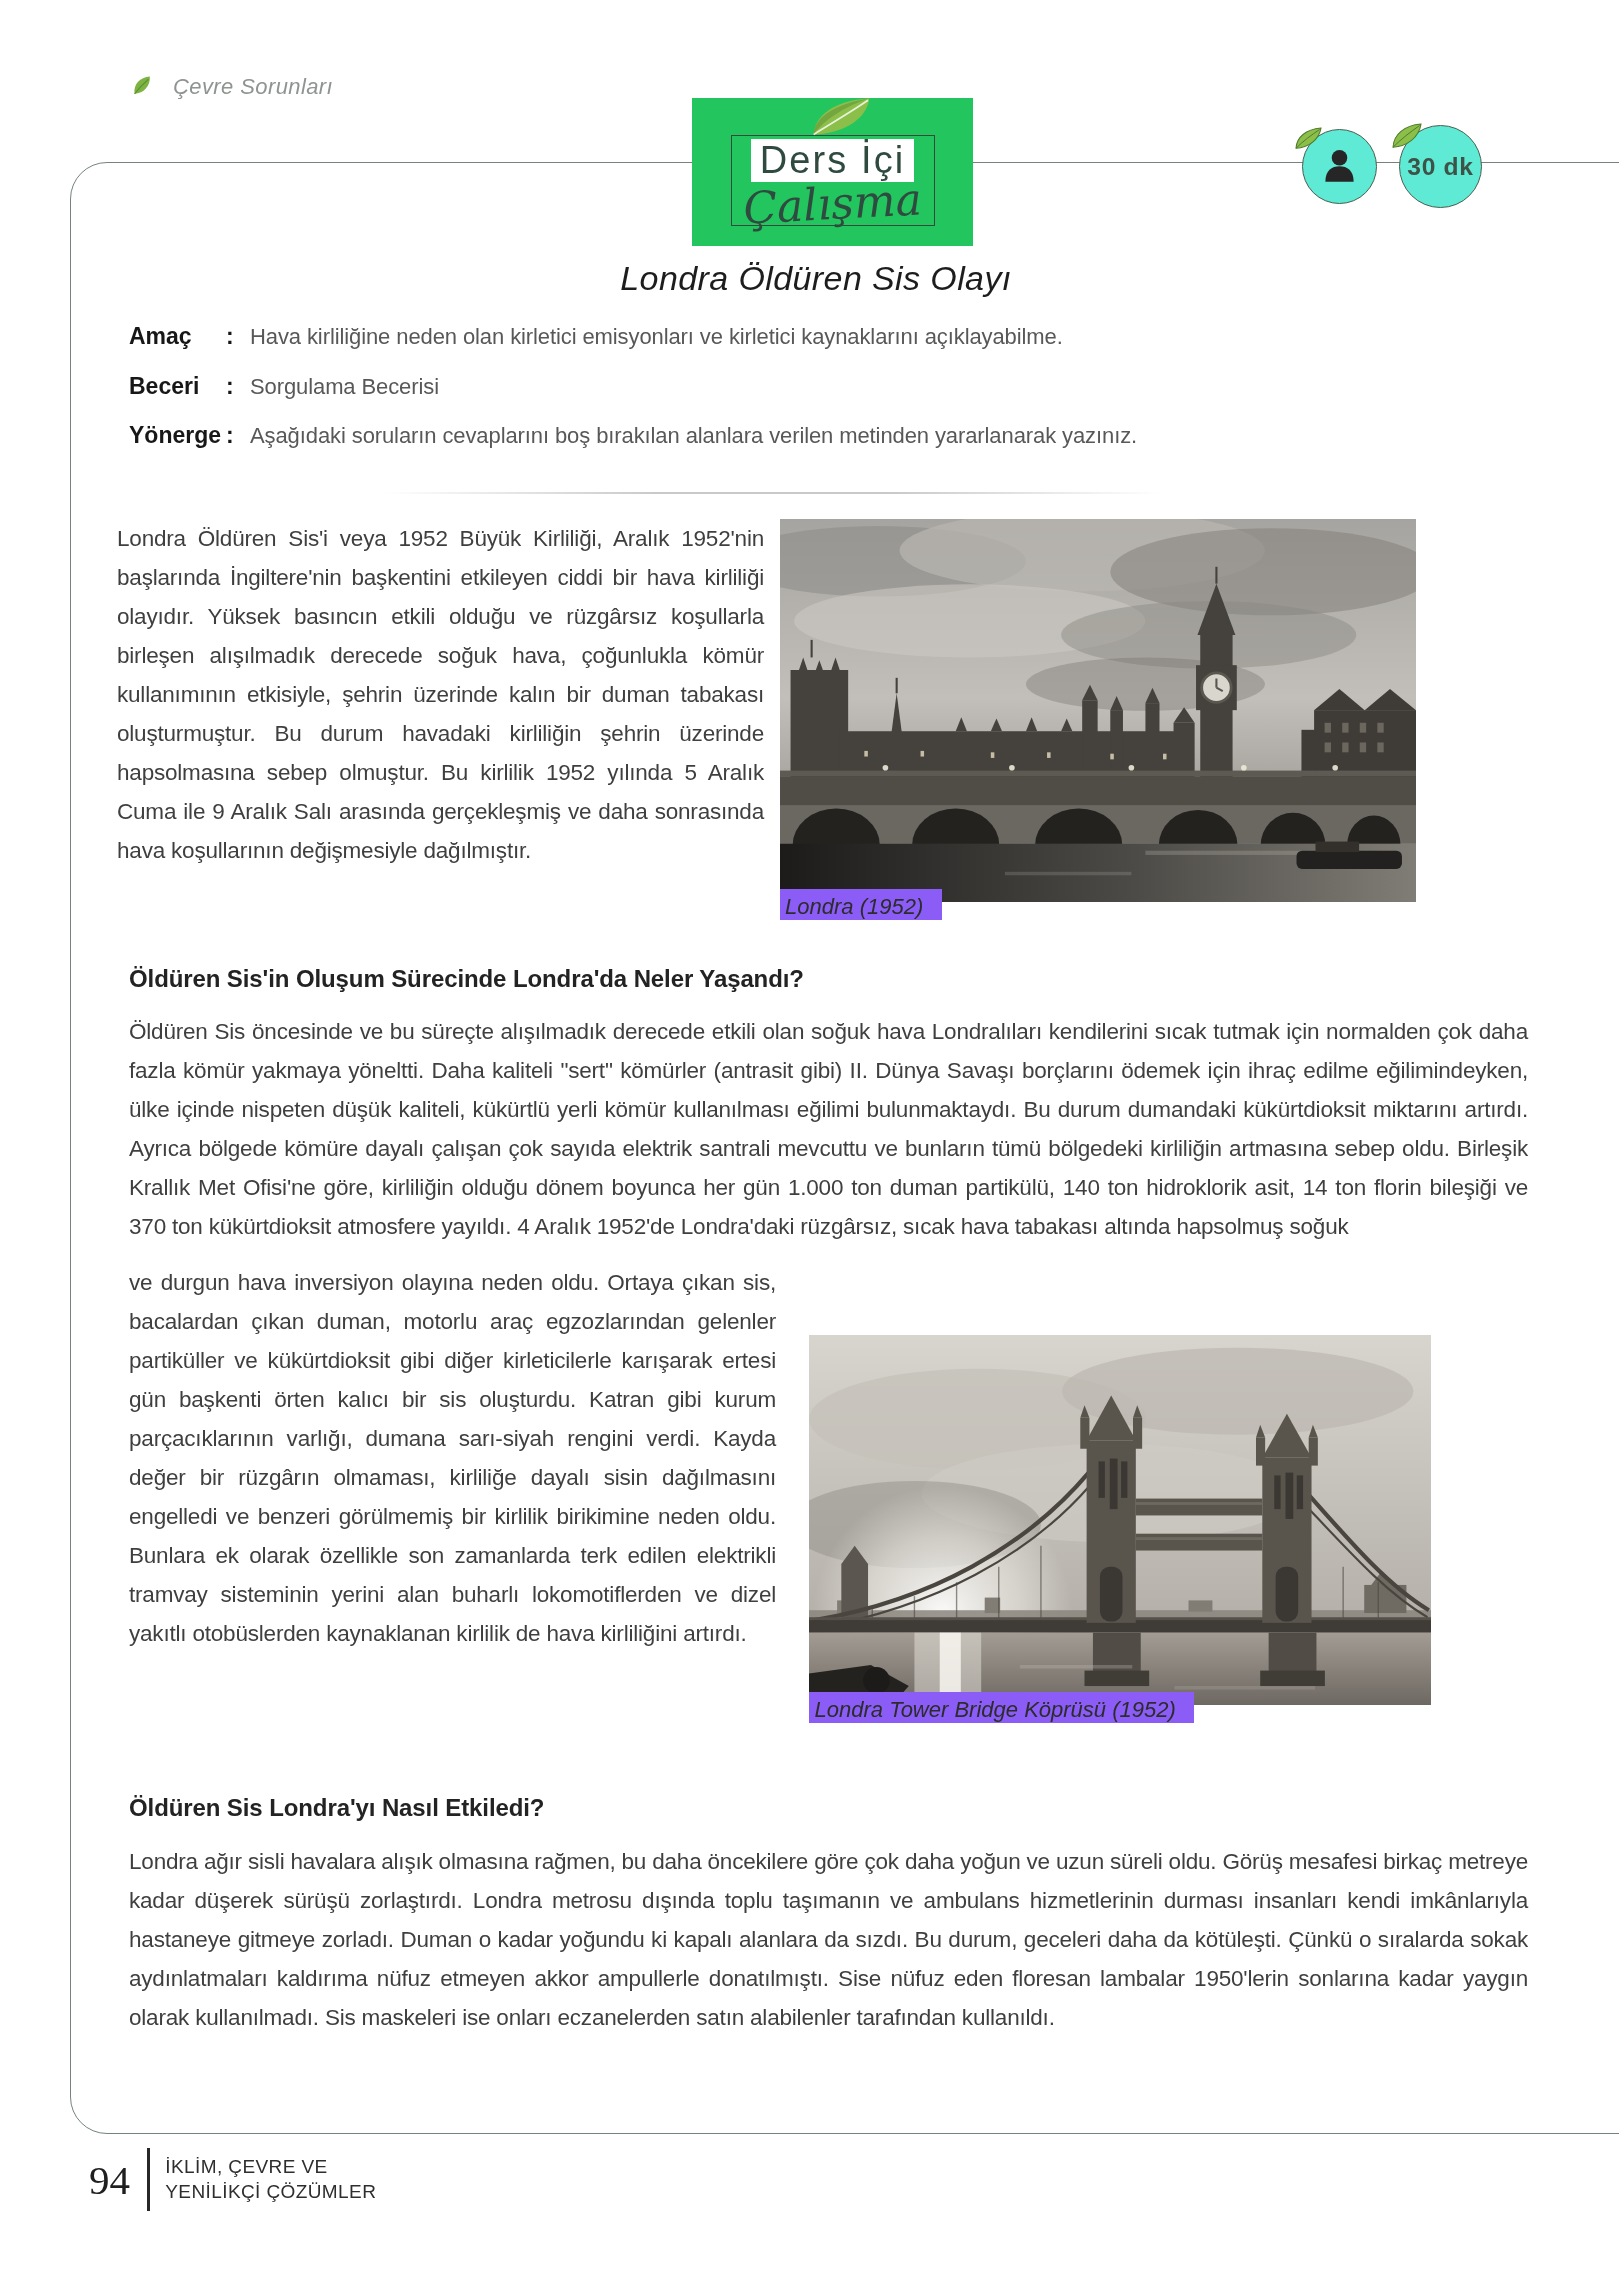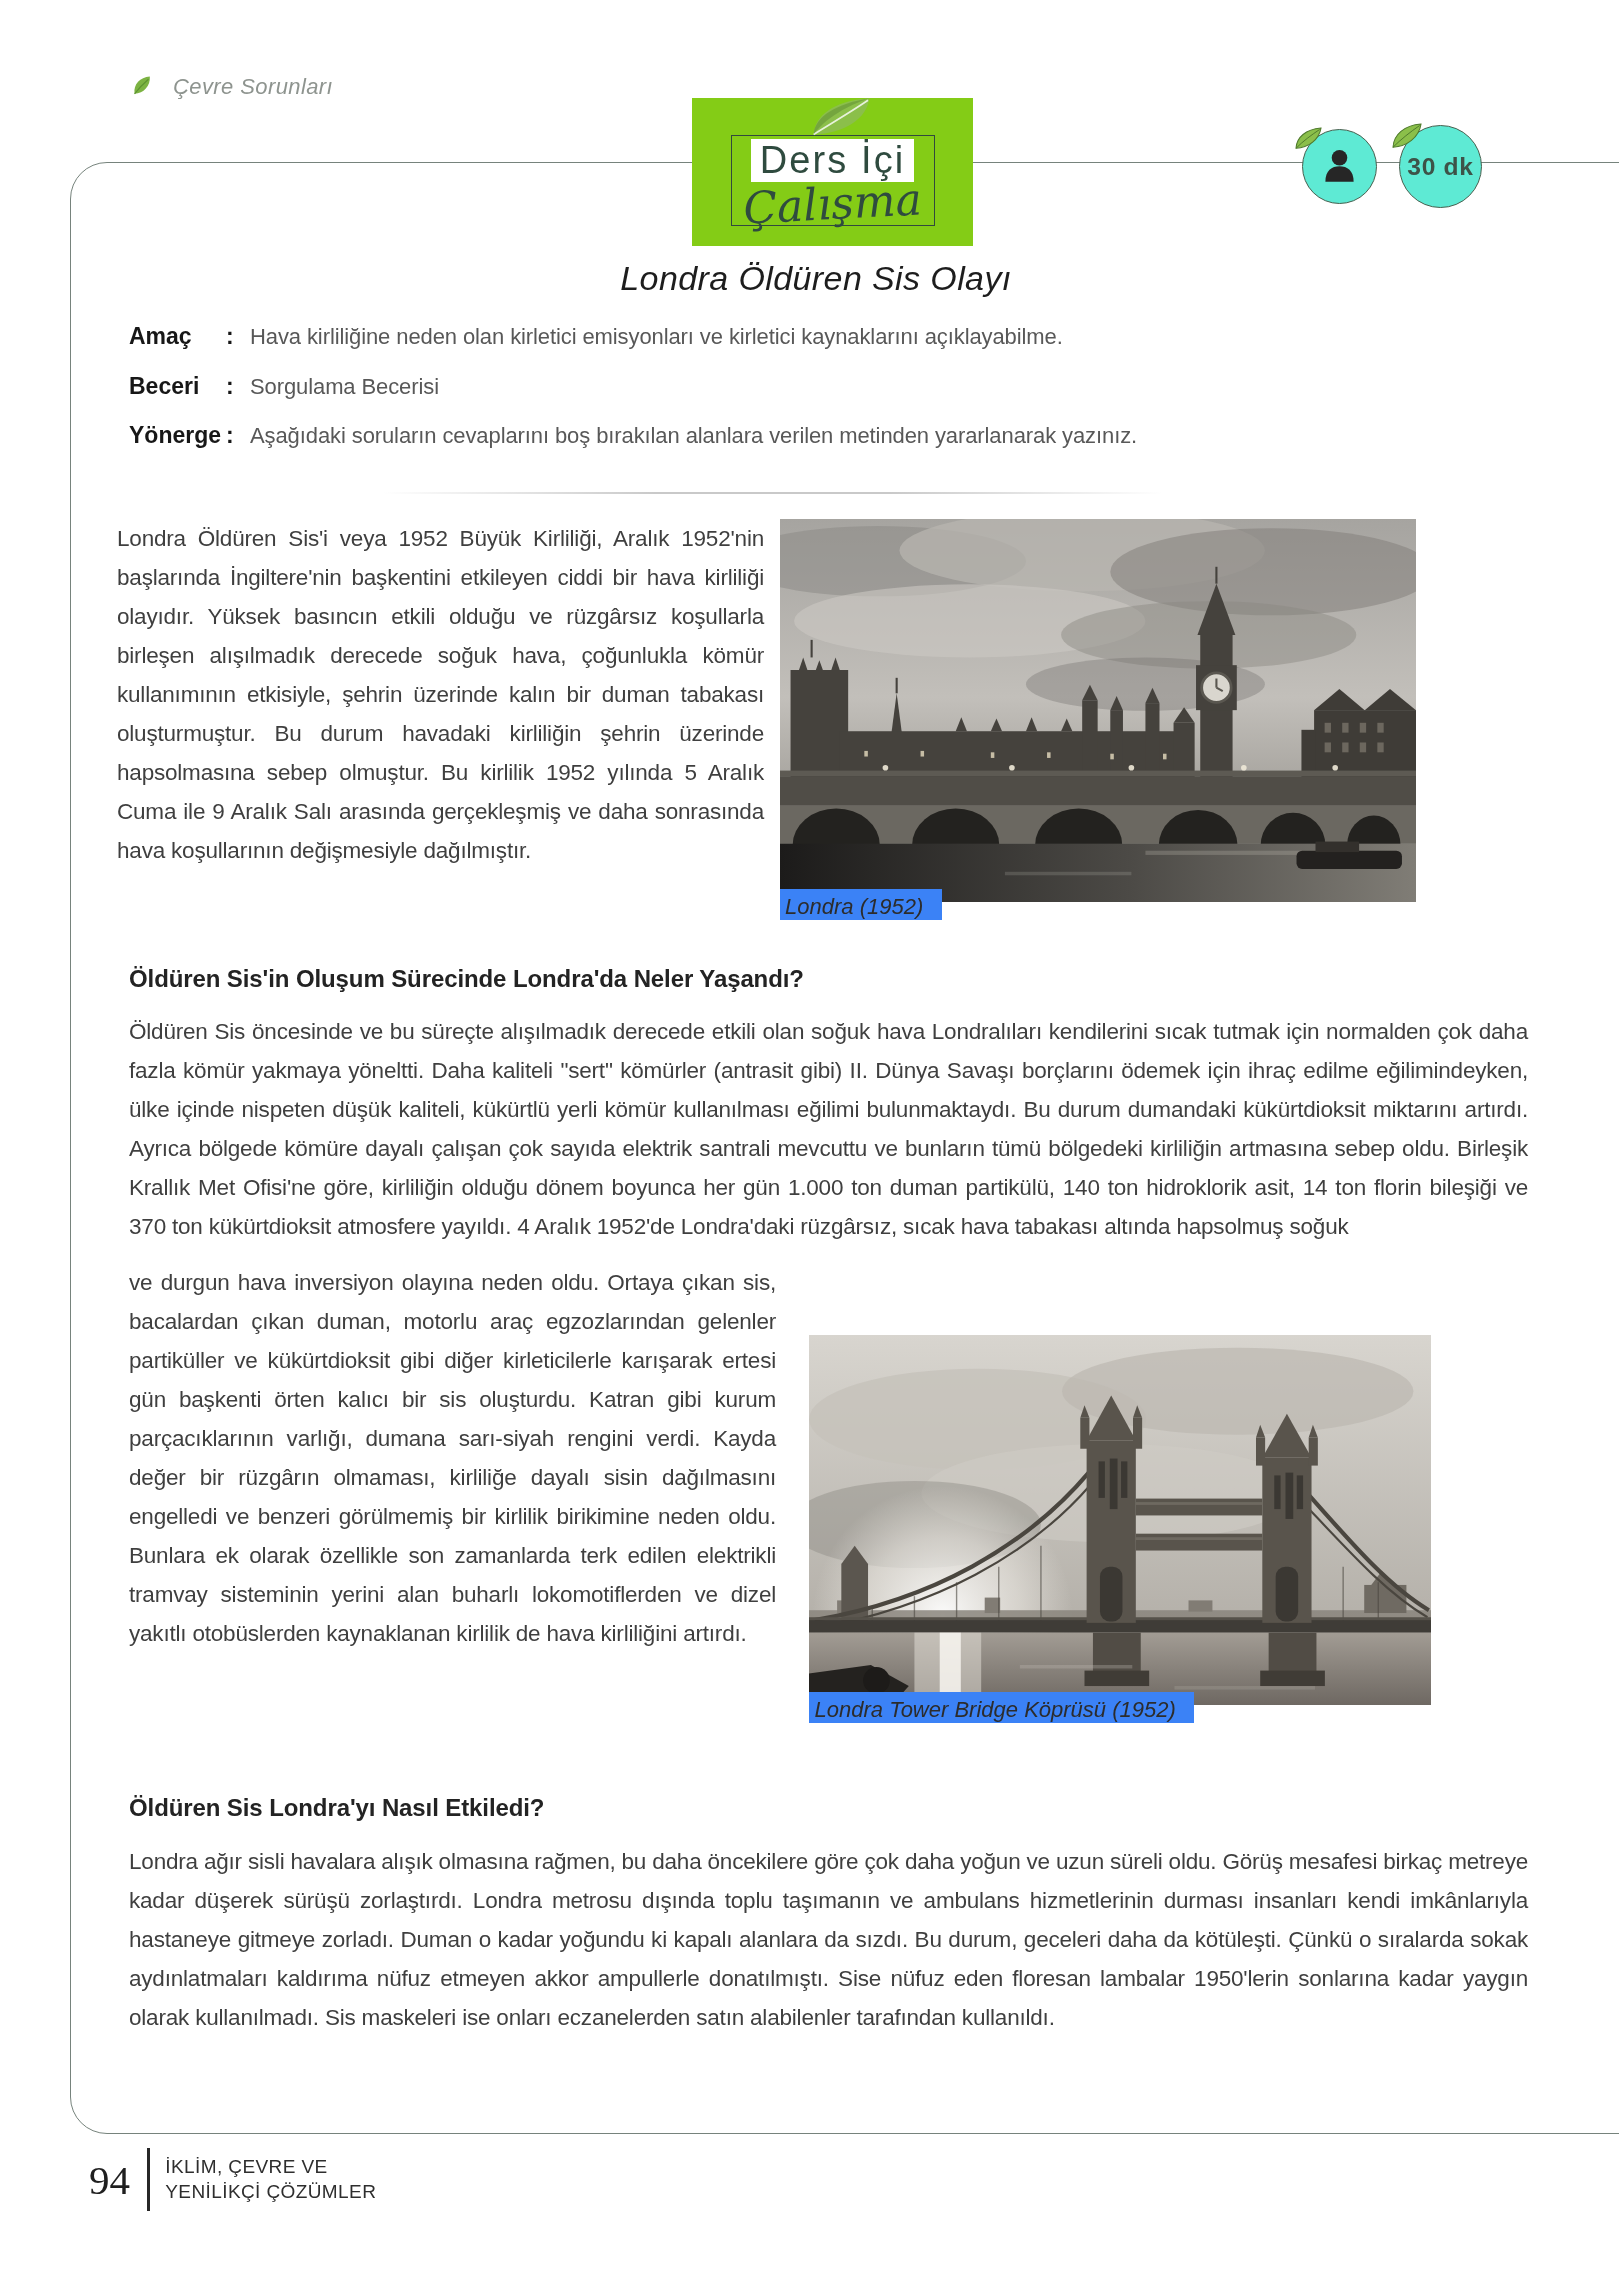--- a/index.html
+++ b/index.html
@@ -20,21 +20,21 @@
   }
   
   .eyebrow{position:absolute;left:129px;top:73px;display:flex;align-items:flex-end;gap:19px;}
   .eyebrow .txt{font-style:italic;font-size:22px;color:#8e948f;letter-spacing:0.4px;}
   .frame{
     position:absolute;left:70px;top:162px;width:1617px;height:1972px;
     border:1.4px solid var(--frame-gray);border-radius:37px;
   }
   .logo{
     position:absolute;left:692px;top:98px;width:281px;height:148px;
-    background:#84cc16;text-align:center;z-index:3;
+    background:#22c55e;text-align:center;z-index:3;
   }
   .logo .box{
     position:absolute;left:39px;top:37px;width:204px;height:91px;
     border:1.4px solid #32493e;
   }
   .logo .leafwrap{position:absolute;left:116px;top:-2.8px;z-index:2;}
   .logo .l1{
     position:relative;z-index:2;display:inline-block;margin-top:41px;padding:0 8.4px;background:#fff;
     font-size:38px;font-weight:500;letter-spacing:2.1px;color:var(--logo-green);
   }
@@ -67,21 +67,21 @@
   }
   
   .para{font-size:22.5px;line-height:39px;text-align:justify;color:var(--body-text);letter-spacing:-0.2px;}
   .intro-row{position:absolute;left:117px;top:519px;width:1399px;display:flex;}
   .intro-row .col-text{width:647px;}
   .figure{position:relative;background:#777;}
   .fig1{width:636px;height:383px;margin-left:15.5px;}
   .fig2{width:622px;height:370px;margin-left:33px;margin-top:72px;}
   .figure svg{display:block;width:100%;height:100%;}
   .caption{
-    position:absolute;left:0;bottom:-18.3px;background:#3b82f6;padding:5.6px 18.3px 0 5.6px;
+    position:absolute;left:0;bottom:-18.3px;background:#8b5cf6;padding:5.6px 18.3px 0 5.6px;
     font-style:italic;font-size:22px;color:#2c2c2c;white-space:nowrap;
   }
   .h-section{font-size:24px;font-weight:700;color:var(--heading-text);letter-spacing:-0.1px;}
   .heading1{position:absolute;left:129px;top:965px;}
   .para-full{position:absolute;left:129px;top:1012px;width:1399px;}
   .wrap-row{position:absolute;left:129px;top:1263px;width:1399px;display:flex;}
   .wrap-row .col-text{width:647px;}
   .heading2{position:absolute;left:129px;top:1794px;}
   .para2{position:absolute;left:129px;top:1842px;width:1399px;}
   

